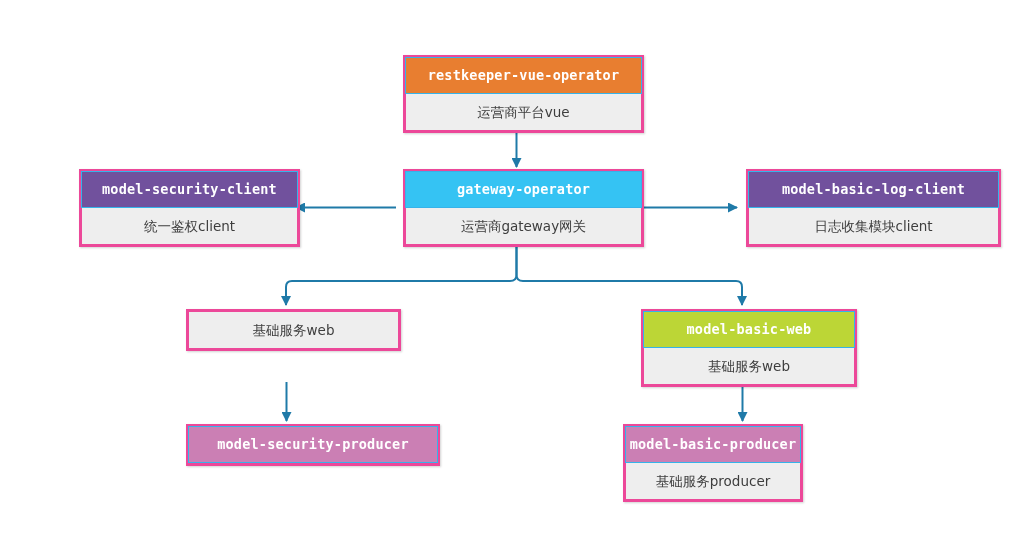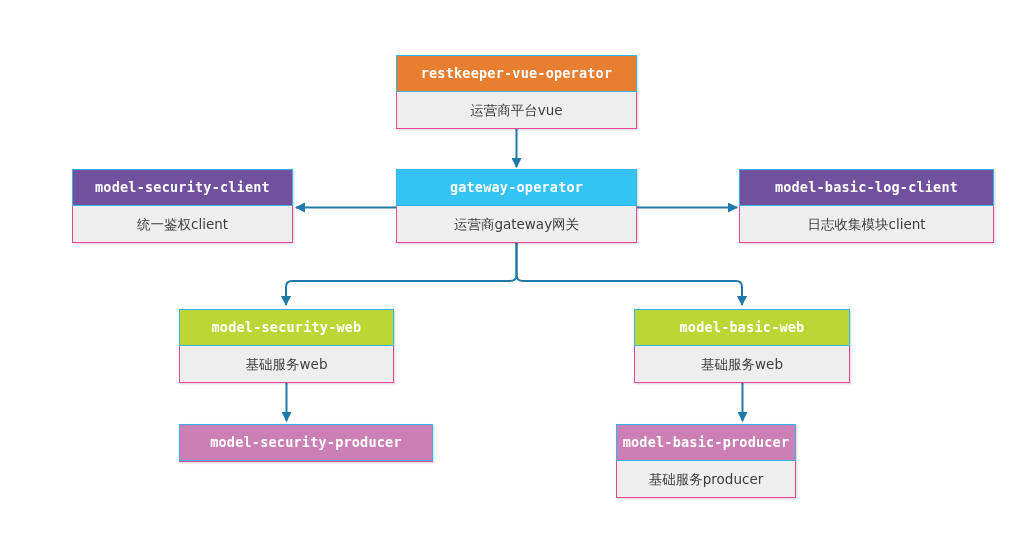--- a/index.html
+++ b/index.html
@@ -11,22 +11,23 @@
     overflow:hidden;
     position:relative;
   }
   #canvas{position:absolute;left:0;top:0;width:1034px;height:552px;}
   #edges{position:absolute;left:0;top:0;width:1034px;height:552px;pointer-events:none;}
 
   .node{
     position:absolute;
     box-sizing:border-box;
     background:#eeeeee;
-    border:1px solid #ec4899;
+    border:3px solid #ec4899;
     box-shadow:1px 1px 2px rgba(0,0,0,0.18);
+    margin-left:7px;
   }
   .node .hdr{
     box-sizing:border-box;
     height:37px;
     line-height:35px;
     text-align:center;
     color:#ffffff;
     font-family:"DejaVu Sans Mono","Liberation Mono",monospace;
     font-weight:bold;
     font-size:13.5px;
@@ -90,21 +91,20 @@
     <div class="hdr" style="background: rgb(53, 195, 243);">gateway-operator</div>
     <div class="body">运营商gateway网关</div>
   </div>
 
   <div class="node" style="left:739px;top:169px;width:255px;">
     <div class="hdr" style="background: rgb(113, 81, 157);">model-basic-log-client</div>
     <div class="body">日志收集模块client</div>
   </div>
 
   <div class="node" style="left:179px;top:309px;width:215px;">
-    <div class="hdr" style="background: rgb(188, 214, 54);">model-security-web</div>
     <div class="body">基础服务web</div>
   </div>
 
   <div class="node" style="left:634px;top:309px;width:216px;">
     <div class="hdr" style="background: rgb(188, 214, 54);">model-basic-web</div>
     <div class="body">基础服务web</div>
   </div>
 
   <div class="node" style="left:179px;top:424px;width:254px;">
     <div class="hdr" style="background: rgb(203, 127, 180);">model-security-producer</div>

